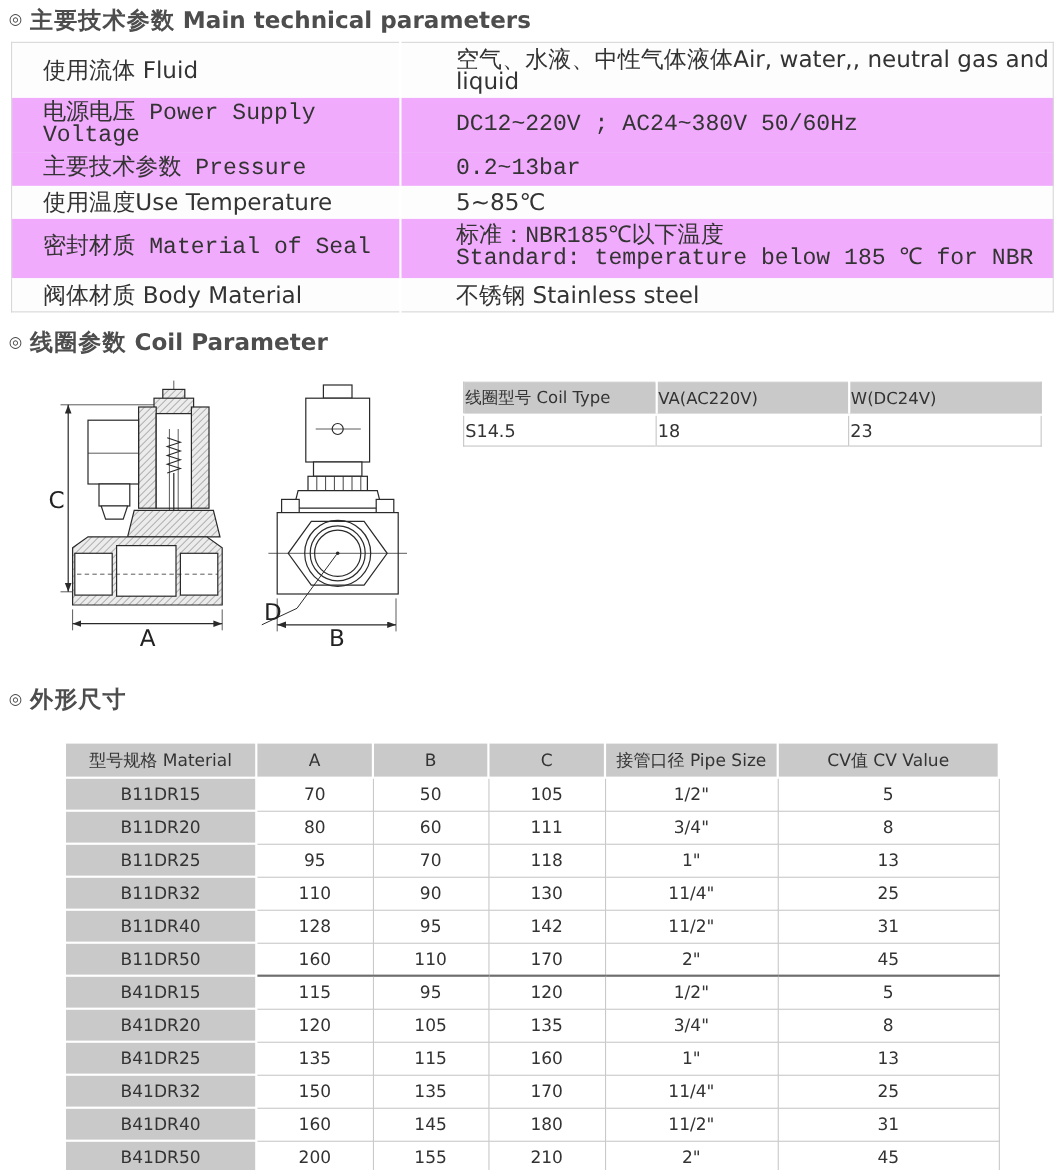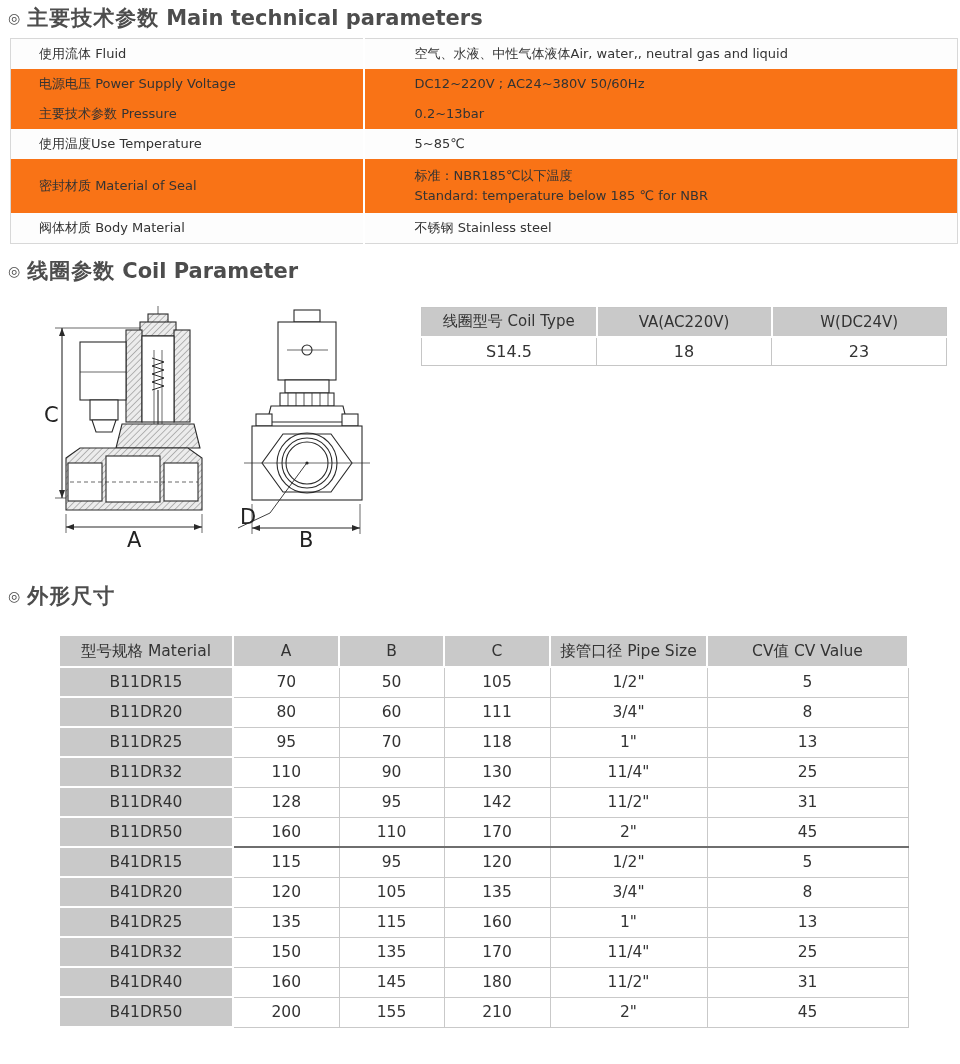--- a/index.html
+++ b/index.html
@@ -20,38 +20,38 @@
   .sec-title .bullet { font-size: 14px; margin-right: 7px; color: #4d4d4d; }
   .sec-title .t-zh { font-size: 21px; letter-spacing: 1px; }
   .sec-title .t-en { font-size: 21px; margin-left: 7px; }
   .sec-title.mt2 { margin-top: 14px; }
   .sec-title.mt3 { margin-top: 33px; }
 
   
   .params-table {
     border-collapse: collapse; table-layout: fixed;
     margin: 7px 0 0 10px; width: 948px;
-    font-size: 13px; color: #333;
+    font-size: 21px; color: #333;
     border: 1px solid #d8d8d8;
   }
   .params-table td { padding: 5px 0; line-height: 20px; vertical-align: middle; }
   .params-table .label-cell { width: 353px; padding-left: 28px; border-right: 2px solid #fff; }
   .params-table .value-cell { padding-left: 50px; }
-  .params-table tr.r-gray { background: #f97316; }
+  .params-table tr.r-gray { background: #f0abfc; font-family: Liberation Mono, monospace; }
   .params-table tr.r-white { background: #fdfdfd; }
   .params-table tr.seal-row td { padding-top: 7px; padding-bottom: 7px; }
 
   
   .figure-row { display: flex; align-items: flex-start; margin: 16px 0 0 40px; }
   .drawing-svg { width: 360px; height: 250px; display: block; }
 
   .coil-wrap { margin: 7px 0 0 21px; }
   .coil-table {
     border-collapse: collapse; table-layout: fixed;
-    width: 526px; text-align: center; color: #333;
+    width: 526px; text-align: left; color: #333;
     border: 1px solid #c6c6c6;
   }
   .coil-table th {
     background: #c9c9c9; font-weight: normal; font-size: 15px;
     height: 29px; border-left: 2px solid #fff; border-bottom: 2px solid #fff;
   }
   .coil-table th:first-child { border-left: none; }
   .coil-table td {
     background: #fff; font-size: 16px; height: 29px;
     border-left: 1px solid #c6c6c6;

